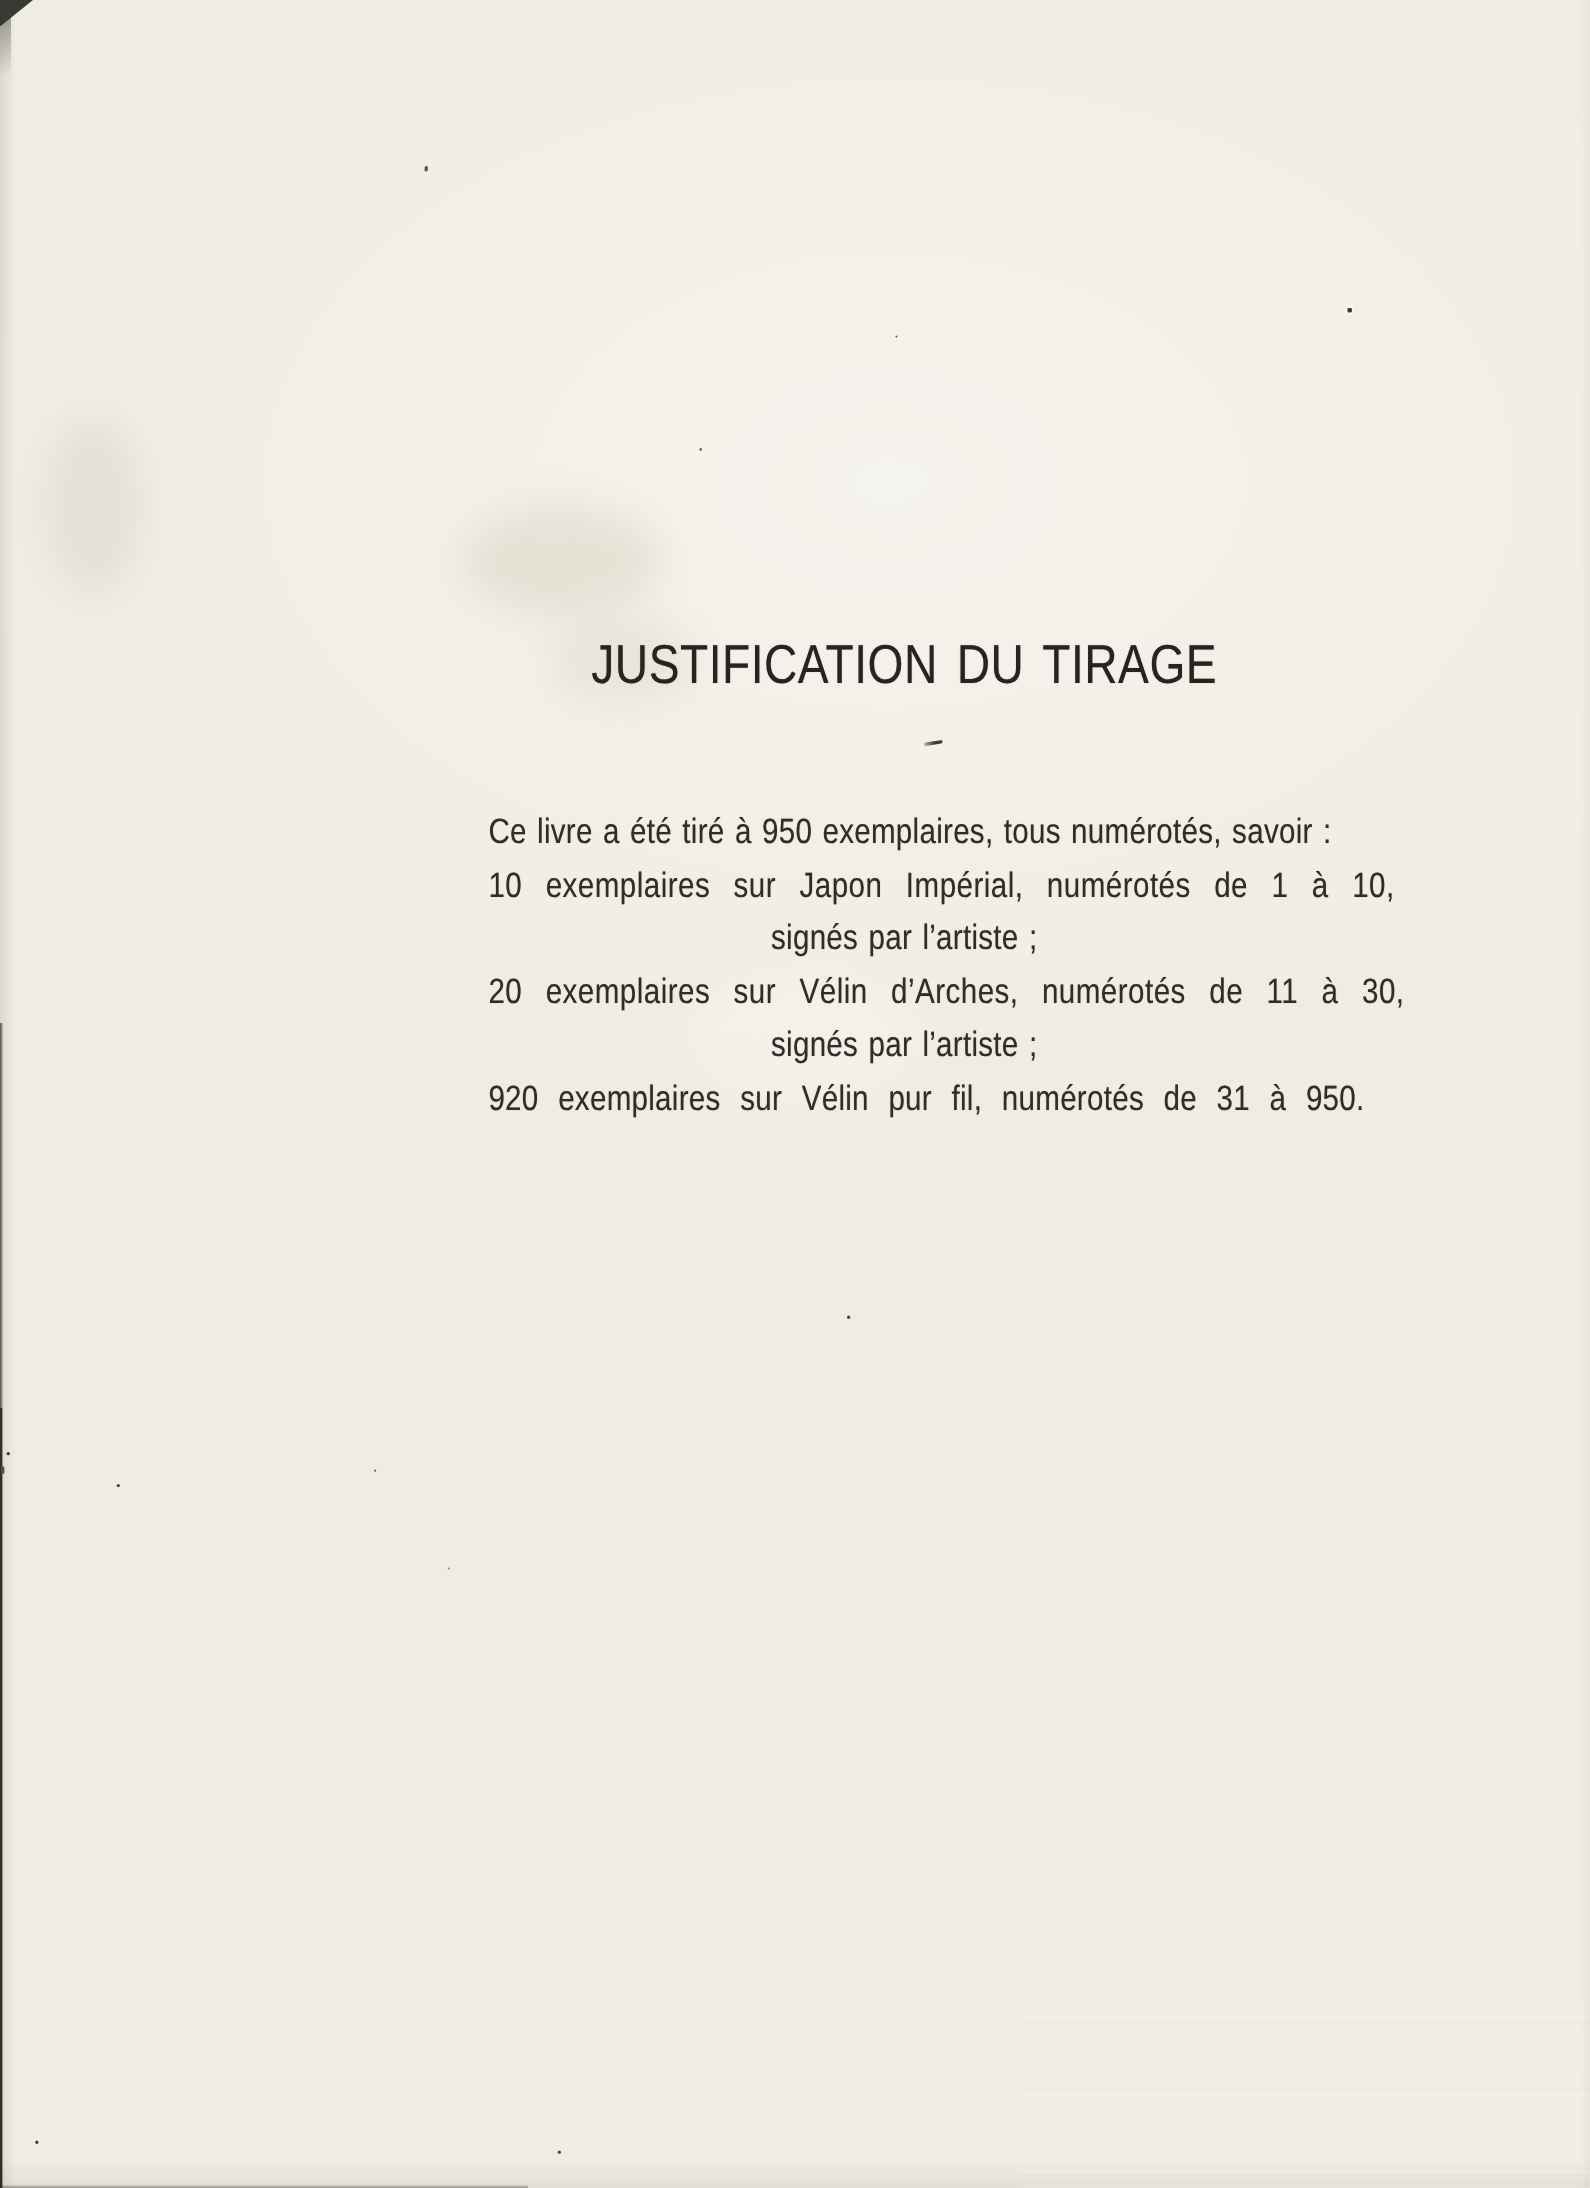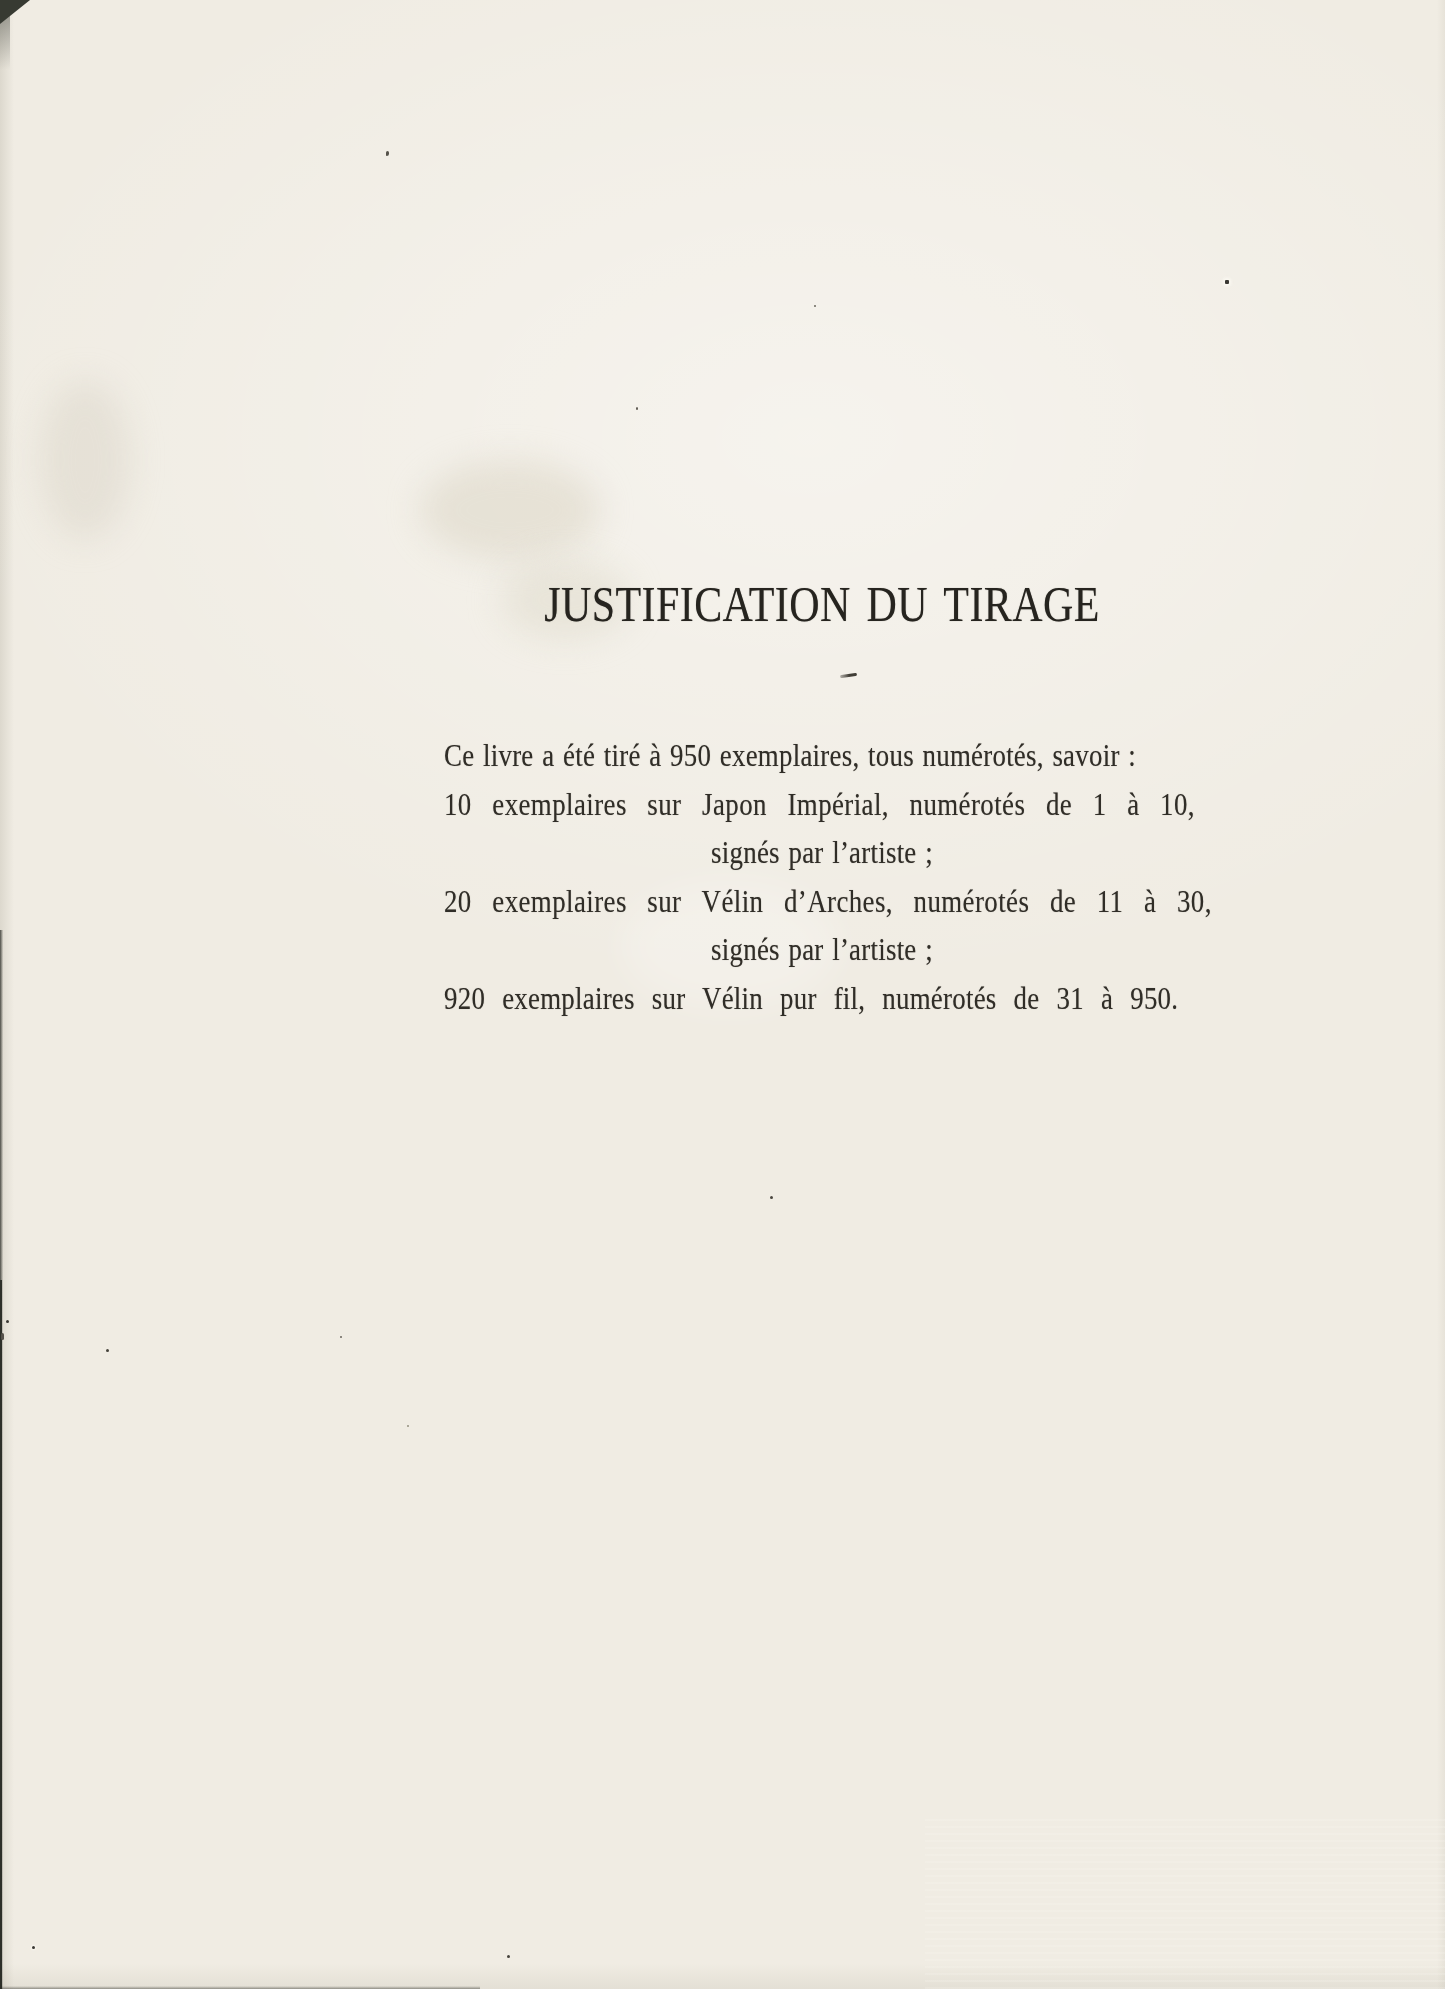--- a/index.html
+++ b/index.html
@@ -5,21 +5,21 @@
   html, body {
     margin: 0;
     padding: 0;
     background: #e6e2d8;
   }
   .page {
     position: relative;
     width: 1445px;
     height: 1989px;
     overflow: hidden;
-    font-family: Liberation Serif, serif;
+    font-family: Liberation Sans, sans-serif;
     background:
       radial-gradient(1400px 900px at 56% 22%, rgba(255,255,255,0.38), rgba(255,255,255,0) 62%),
       linear-gradient(to right, rgba(150,145,128,0.22), rgba(150,145,128,0) 14px),
       linear-gradient(to left, rgba(150,145,128,0.10), rgba(150,145,128,0) 8px),
       linear-gradient(to top, rgba(150,145,128,0.14), rgba(150,145,128,0) 26px),
       #f0ece3;
   }
   
   .blob {
     position: absolute;

